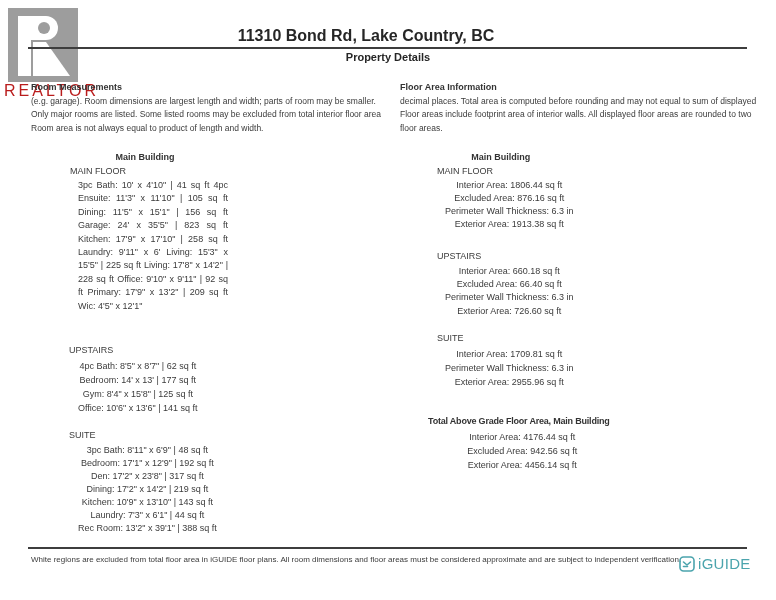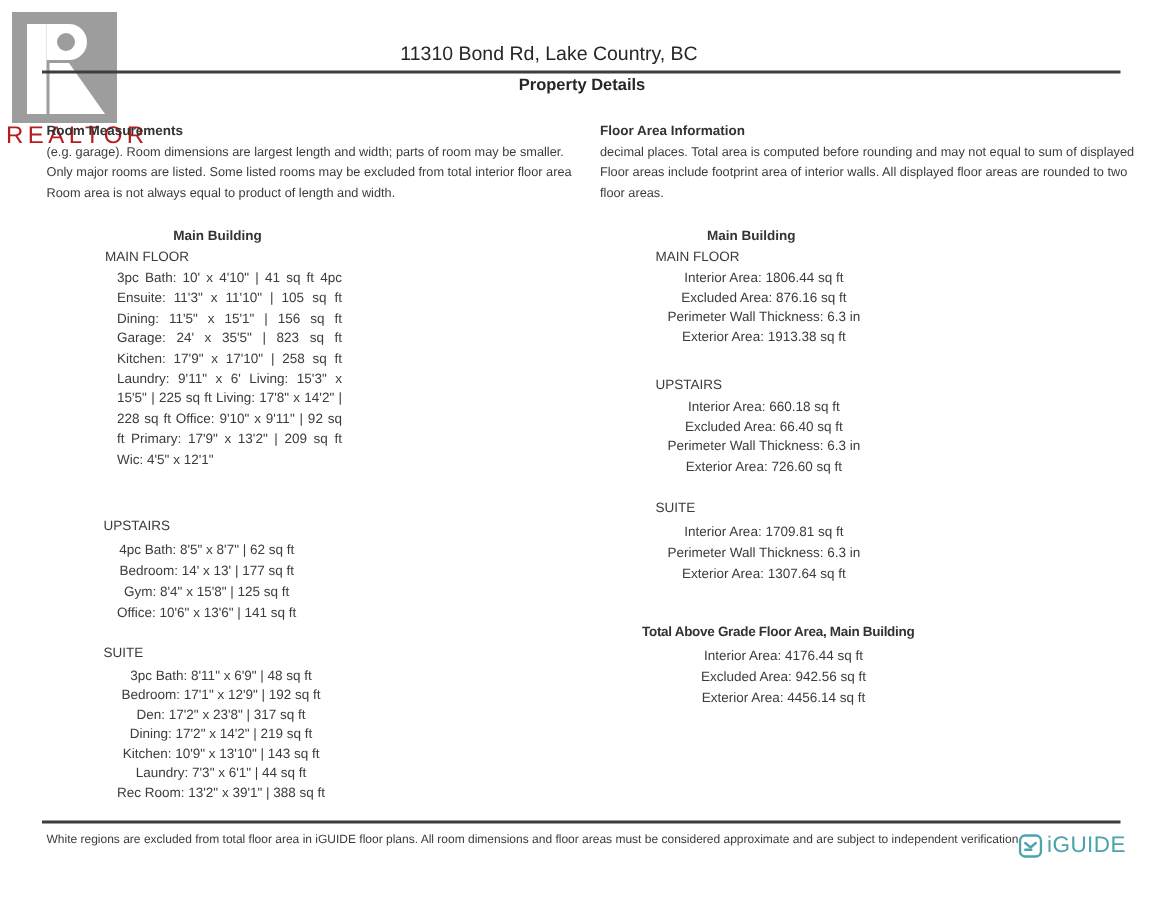--- a/index.html
+++ b/index.html
@@ -10,21 +10,21 @@
   }
   
   .realtor{position:absolute;left:8px;top:8px;z-index:1;}
   .realtor-word{
     position:absolute;left:-4px;top:74px;color:#b91c1c;font-size:16px;
     letter-spacing:3px;font-weight:400;white-space:nowrap;
   }
   
   .addr{
     position:absolute;top:27px;left:0;width:732px;text-align:center;
-    font-size:13px;font-weight:normal;color:#262626;z-index:2;line-height:18px;
+    font-size:16px;font-weight:bold;color:#262626;z-index:2;line-height:18px;
   }
   .rule{position:absolute;top:47px;left:28px;width:719px;height:2px;background:#3d3d3d;z-index:3;}
   .subtitle{
     position:absolute;top:50px;left:0;width:776px;text-align:center;
     font-size:11px;font-weight:bold;color:#262626;z-index:2;line-height:14px;
   }
   
   .desc{position:absolute;z-index:2;line-height:13.5px;}
   .desc .h{font-size:9px;font-weight:bold;color:#333;}
   .dline{font-size:8.5px;white-space:nowrap;color:#3b3b3b;}
@@ -147,21 +147,21 @@
         <div class="iline">Perimeter Wall Thickness: 6.3 in</div>
         <div class="iline">Exterior Area: 726.60 sq ft</div>
       </div>
   </section>
 
   <section class="bsec" style="left:437px;top:332px">
     <div class="sub-label">SUITE</div>
     <div class="items lh14" style="margin-left:8px">
         <div class="iline">Interior Area: 1709.81 sq ft</div>
         <div class="iline">Perimeter Wall Thickness: 6.3 in</div>
-        <div class="iline">Exterior Area: 1307.64 sq ft</div>
+        <div class="iline">Exterior Area: 2955.96 sq ft</div>
       </div>
   </section>
 
   <section class="bsec" style="left:428px;top:415px">
     <div class="total-h">Total Above Grade Floor Area, Main Building</div>
     <div class="items lh14" style="margin-left:7px">
         <div class="iline">Interior Area: 4176.44 sq ft</div>
         <div class="iline">Excluded Area: 942.56 sq ft</div>
         <div class="iline">Exterior Area: 4456.14 sq ft</div>
       </div>

